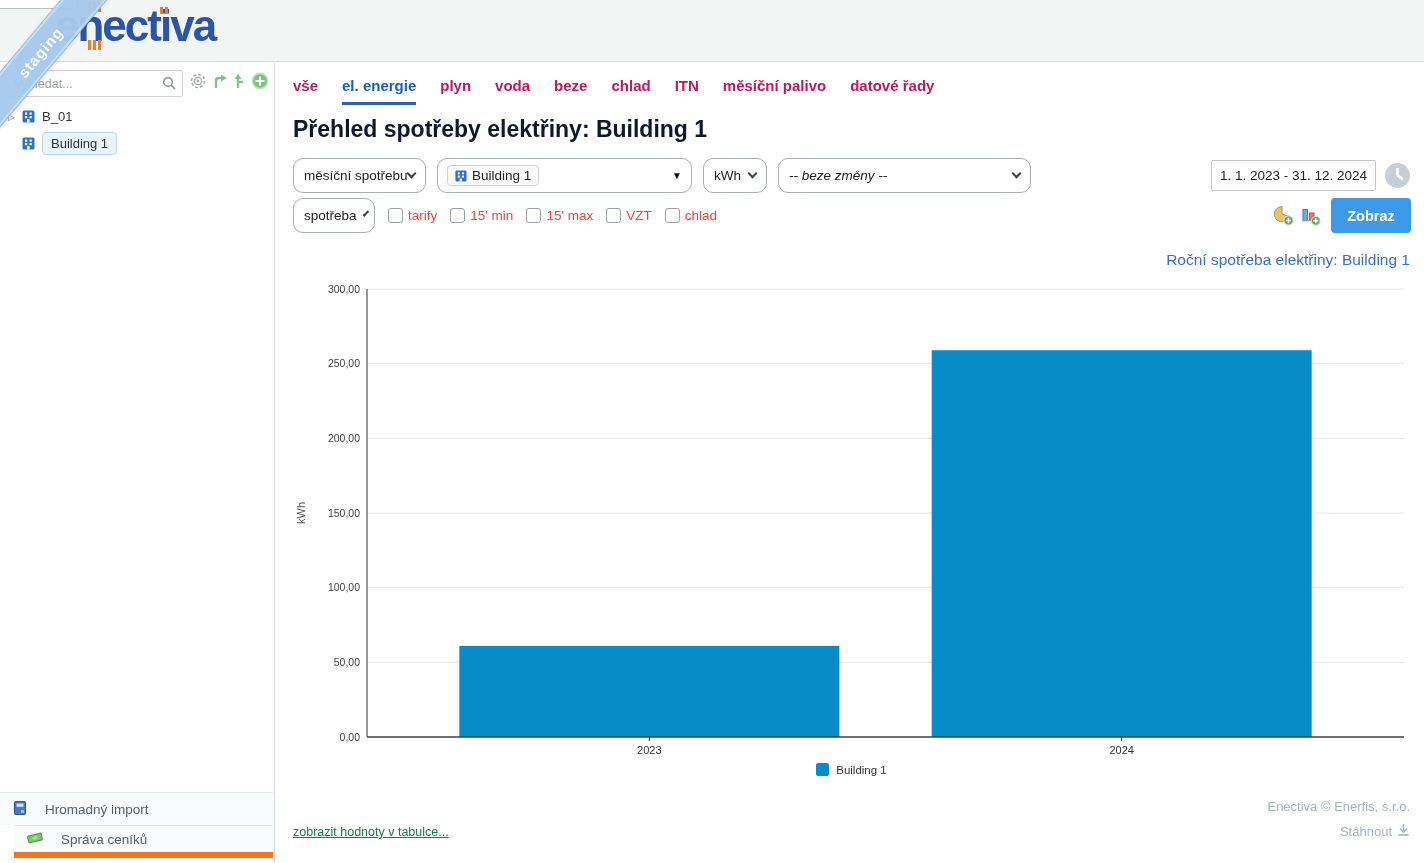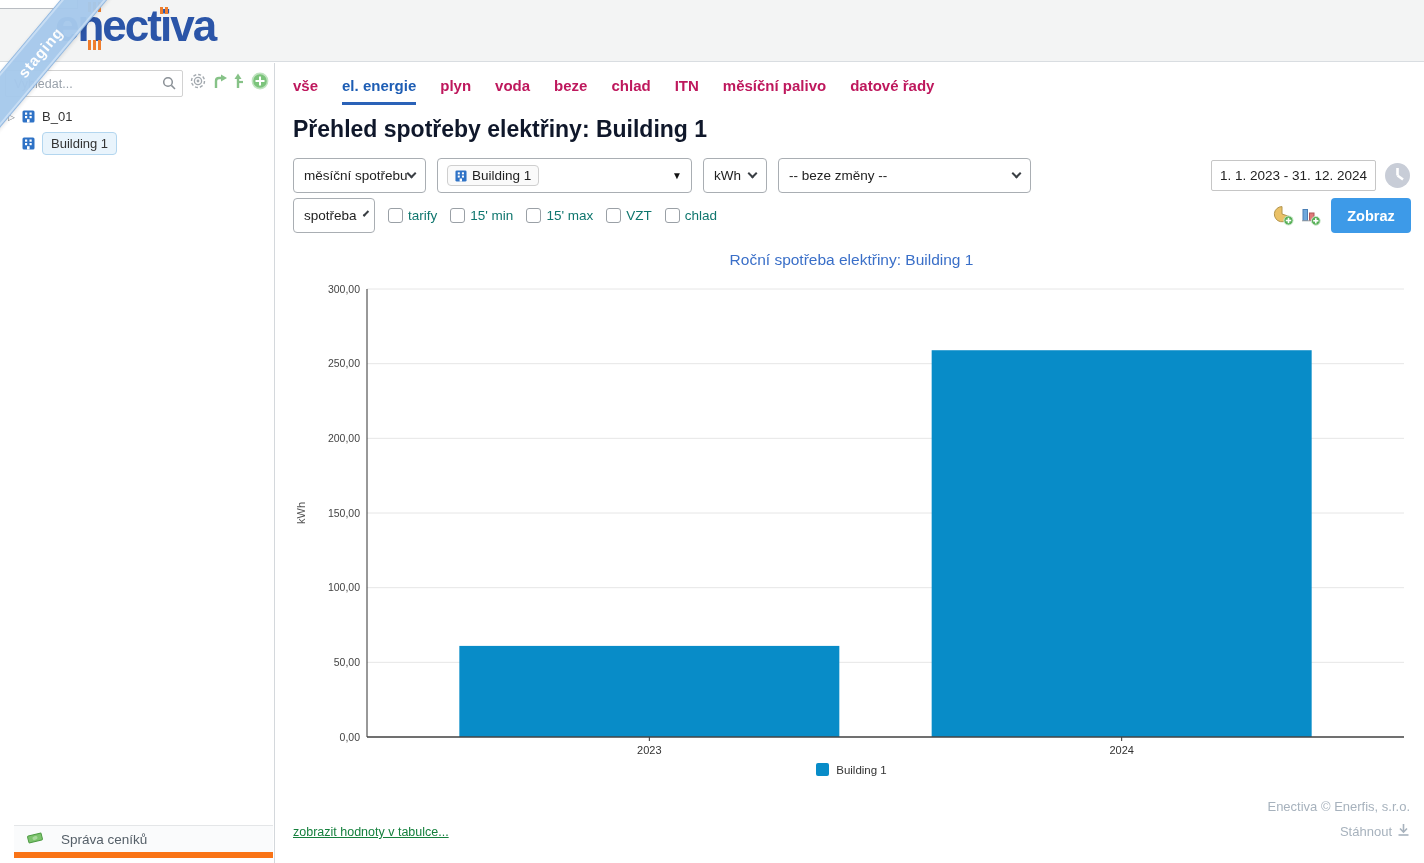--- a/index.html
+++ b/index.html
@@ -62,42 +62,42 @@
   .main{position:absolute;left:276px;top:63px;right:0;bottom:0;background:#fff;}
   .tabs{position:absolute;left:17px;top:14px;display:flex;}
   .tab{font-size:15px;font-weight:bold;color:#be185d;margin-right:24px;padding-bottom:8px;
        cursor:pointer;white-space:nowrap;}
   .tab.active{color:#1d5db4;border-bottom:3px solid #2a62b8;}
 
   .page-title{position:absolute;left:17px;top:53px;font-size:23px;font-weight:bold;color:#0f172a;}
 
   .crow1{position:absolute;left:17px;right:13px;top:95px;height:35px;display:flex;align-items:center;}
   .crow2{position:absolute;left:17px;right:13px;top:135px;height:35px;display:flex;align-items:center;}
-  .sel{height:35px;border:1px solid #a9aeb3;border-radius:4px;background:#fff;display:flex;
+  .sel{height:35px;border:1px solid #a9aeb3;border-radius:10px;background:#fff;display:flex;
        align-items:center;padding:0 10px;font-size:13.5px;color:#222;cursor:pointer;}
   .chev{width:7px;height:7px;border-right:2px solid #3a3f44;border-bottom:2px solid #3a3f44;
         transform:rotate(45deg);margin-left:auto;margin-top:-4px;}
   .tri{margin-left:auto;font-size:10px;color:#111;}
   .w-period{width:133px;margin-right:11px;}
   .w-entity{width:255px;margin-right:11px;padding:0 9px;}
   .w-unit{width:64px;margin-right:11px;}
-  .w-change{width:253px;}
+  .w-change{width:253px;font-style:italic;}
   .w-series{width:82px;}
   .date-input{width:165px;height:31px;border:1px solid #c6c6c6;border-radius:2px;text-align:center;
         font-size:13.5px;color:#222;font-family:inherit;outline:none;}
   .clock{margin-left:8px;cursor:pointer;display:inline-flex;}
   .cbgroup{display:flex;align-items:center;margin-left:13px;}
-  .cbitem{display:flex;align-items:center;margin-right:13px;font-size:13.5px;color:#0f766e;cursor:pointer;}
+  .cbitem{display:flex;align-items:center;margin-right:13px;font-size:13.5px;color:#ef4444;cursor:pointer;}
   .cb{width:15px;height:15px;border:1px solid #9aa0a6;border-radius:3px;background:#fff;margin-right:5px;}
   .spacer{flex:1;}
   .mini-ico{display:inline-flex;margin-left:6px;cursor:pointer;}
   .btn-zobraz{width:80px;height:35px;margin-left:10px;background:#3d9ae8;color:#fff;font-weight:bold;
         font-size:14.5px;border:none;border-radius:4px;font-family:inherit;cursor:pointer;}
 
-  .chart-title{position:absolute;left:17px;top:188px;width:1117px;text-align:center;
+  .chart-title{position:absolute;left:17px;top:188px;width:1117px;text-align:right;
         font-size:15.5px;color:#3a6fc8;}
   .chart-svg{position:absolute;left:17px;top:212px;}
   .legend{position:absolute;left:17px;top:700px;width:1117px;display:flex;align-items:center;
         justify-content:center;gap:7px;font-size:11.5px;color:#333;}
   .legend .sw{width:13px;height:13px;border-radius:2px;background:#088cc8;}
 
   .table-link{position:absolute;left:17px;top:762px;font-size:12.5px;color:#15803d;
         text-decoration:underline;cursor:pointer;}
   .copyright{position:absolute;right:14px;top:736px;font-size:13px;color:#a7b2bd;}
   .download{position:absolute;right:14px;top:760px;font-size:13px;color:#a7b2bd;display:flex;
@@ -195,20 +195,30 @@
               <rect x="5" y="9.2" width="2.6" height="3.3" fill="#fff"></rect>
             </svg>
         </span>
         <span class="sel-chip">
           <span>Building 1</span>
         </span>
       </div>
     </div>
 
     <div class="side-foot">
+      <div class="row">
+        <span>
+          <svg width="16" height="16" viewBox="0 0 16 16">
+              <rect x="2.5" y="1.5" width="11" height="13" rx="1" fill="#4a77c2" stroke="#2f5496"></rect>
+              <rect x="4.5" y="3.5" width="7" height="3.4" fill="#cfe0f5"></rect>
+              <rect x="9" y="10" width="3" height="3" fill="#9fbbe2"></rect>
+            </svg>
+        </span>
+        <span>Hromadný import</span>
+      </div>
       <div class="row">
         <span>
           <svg width="18" height="16" viewBox="0 0 18 16">
               <g transform="rotate(-14 9 8)">
                 <rect x="2" y="4.5" width="14" height="7" rx="1" fill="#7cc36d" stroke="#4e9b44"></rect>
                 <ellipse cx="9" cy="8" rx="2.6" ry="1.9" fill="#a8d89c"></ellipse>
               </g>
             </svg>
         </span>
         <span>Správa ceníků</span>

